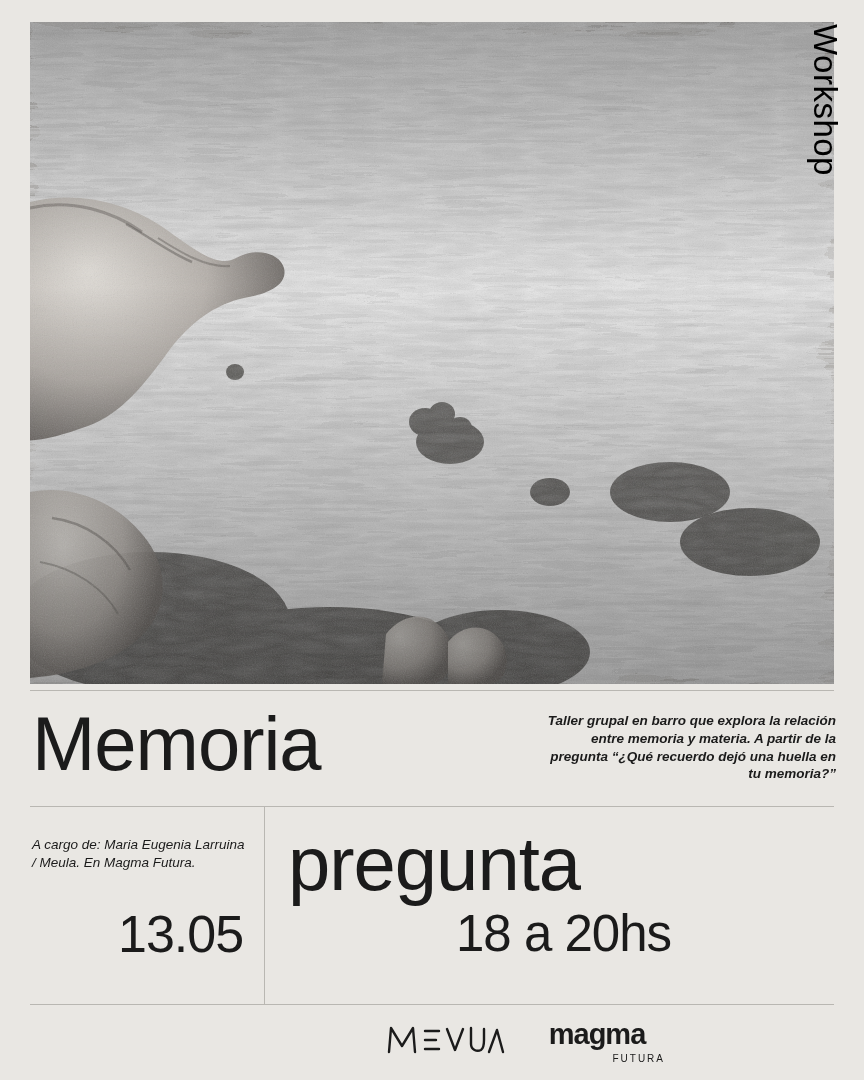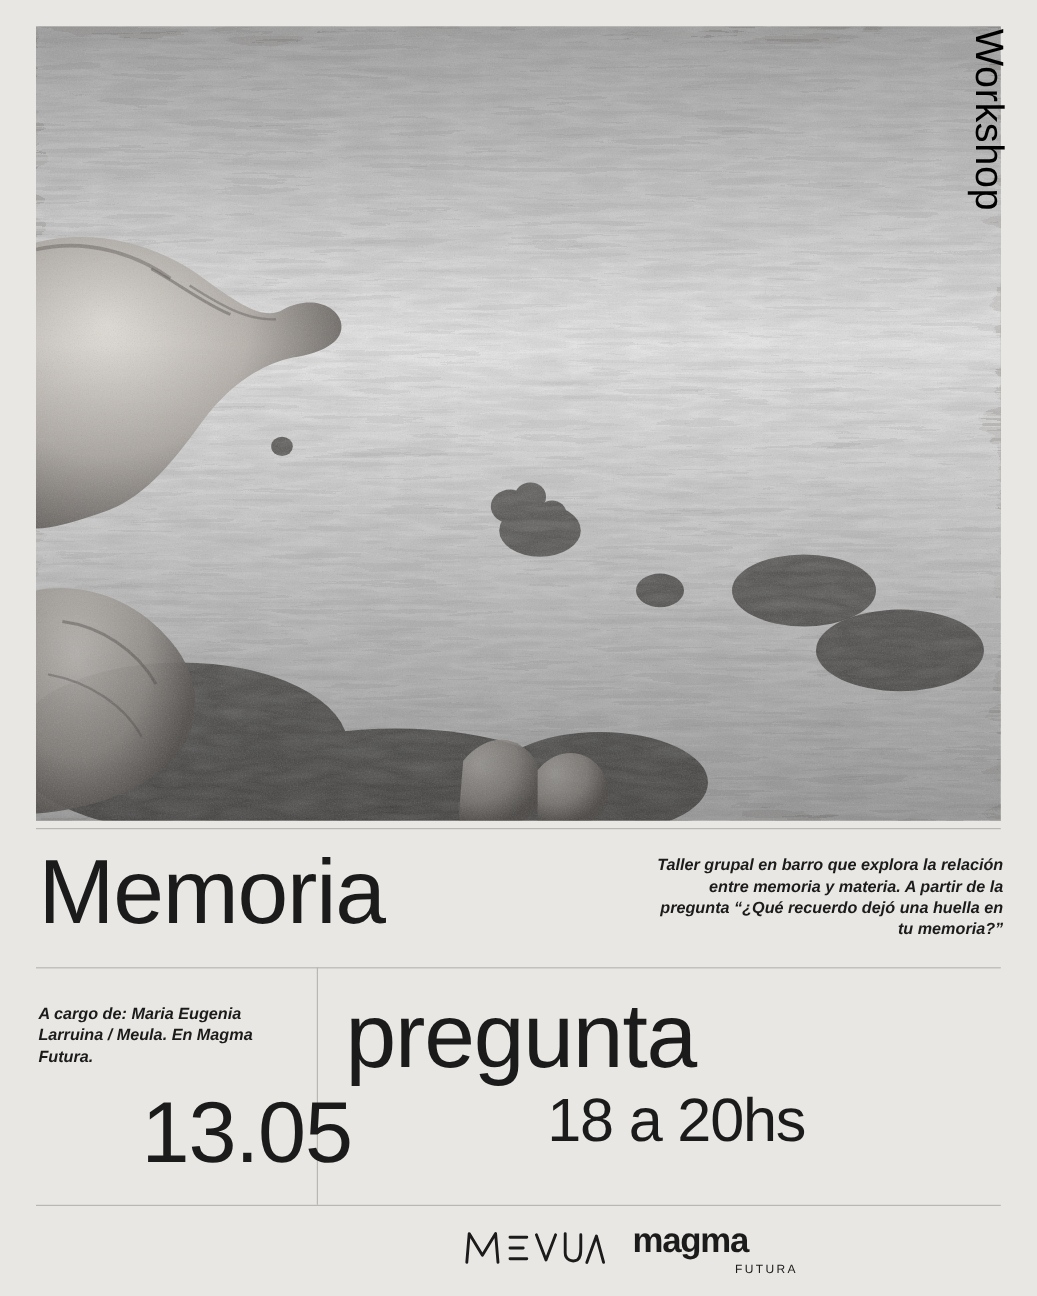--- a/index.html
+++ b/index.html
@@ -104,40 +104,40 @@
   }
 
   .credit {
     position: absolute;
     left: 32px;
     top: 836px;
     width: 215px;
     font-size: 13.5px;
     line-height: 1.35;
     font-style: italic;
-    font-weight: 700;
+    font-weight: 400;
     color: #1b1b1b;
   }
 
   .title-moldeable {
     position: absolute;
     left: 288px;
     top: 826px;
     font-size: 76px;
     line-height: 1;
     font-weight: 300;
     letter-spacing: -1px;
     color: #1b1b1b;
   }
 
   .date {
     position: absolute;
     left: 118px;
     top: 908px;
-    font-size: 72px;
+    font-size: 52px;
     line-height: 1;
     font-weight: 300;
     letter-spacing: -1px;
   }
 
   .time {
     position: absolute;
     left: 456px;
     top: 908px;
     font-size: 51px;
@@ -176,20 +176,21 @@
     top: 8px;
     width: 140px;
     height: 42px;
   }
   .logo-magma .magma-word {
     font-size: 29px;
     font-weight: 700;
     letter-spacing: -1px;
     line-height: 1;
     color: #1b1b1b;
+    text-align: center;
   }
   .logo-magma .magma-sub {
     position: absolute;
     right: 2px;
     bottom: -2px;
     font-size: 10px;
     letter-spacing: 2px;
     font-weight: 400;
     color: #1b1b1b;
   }

